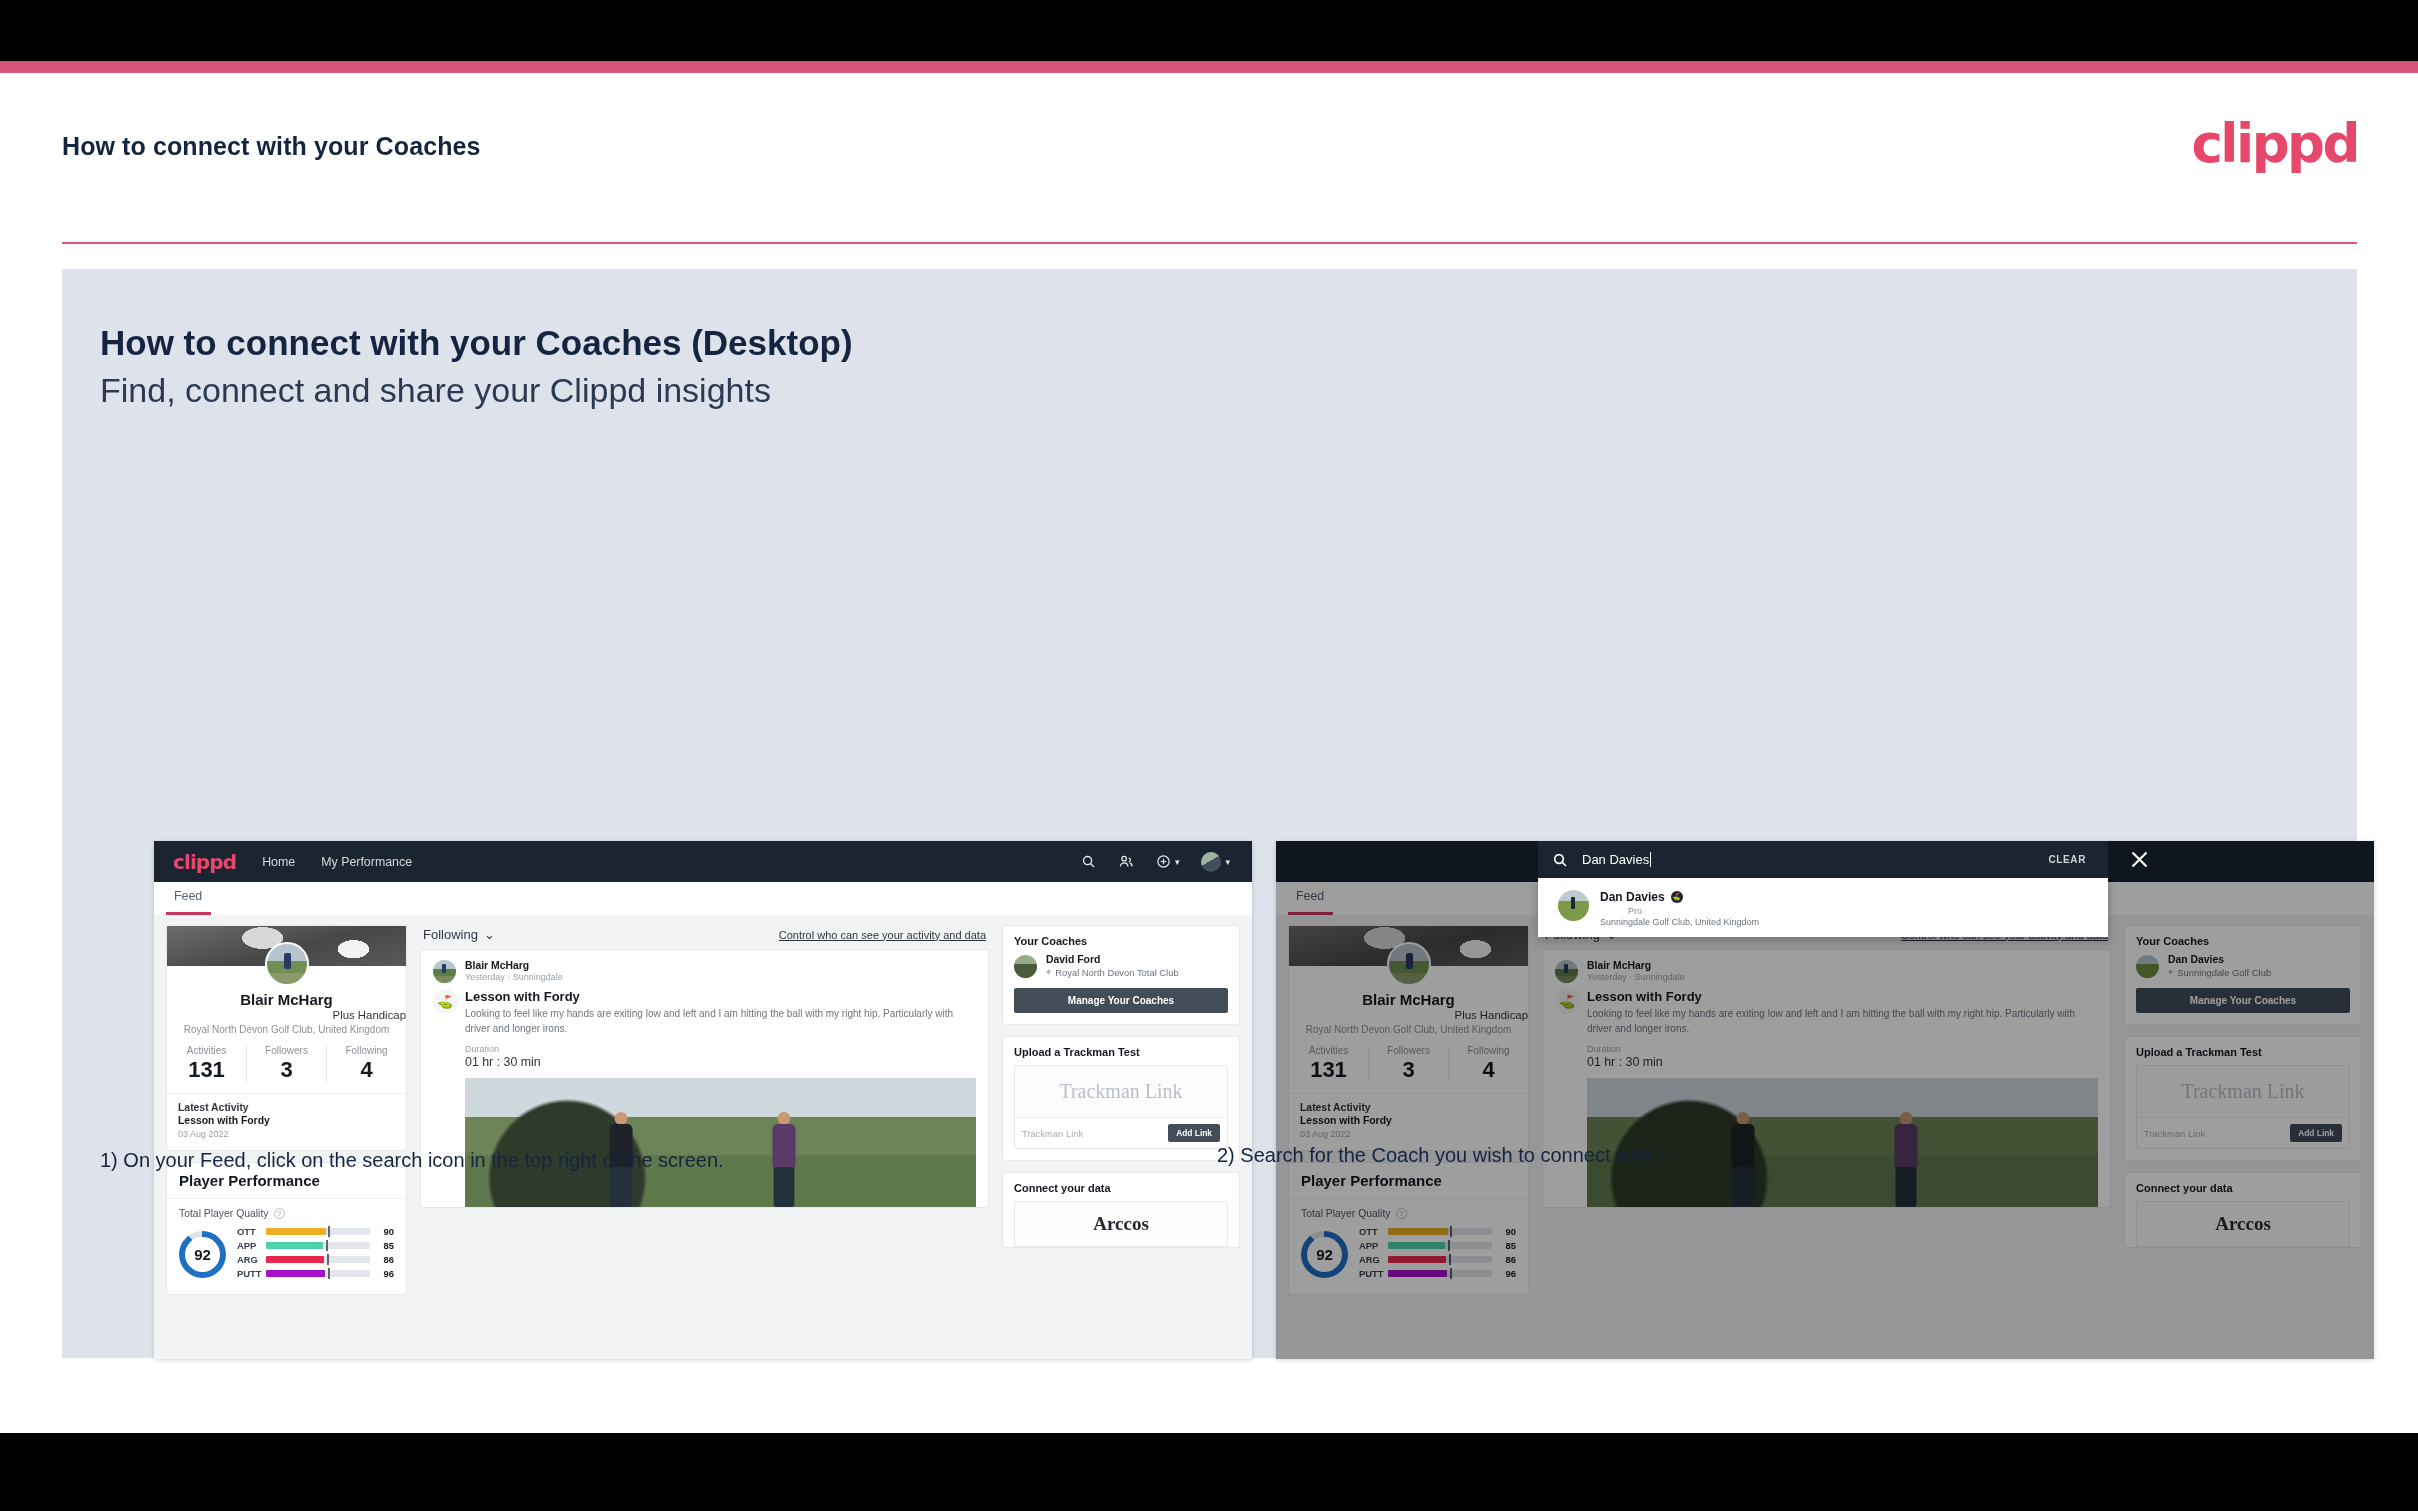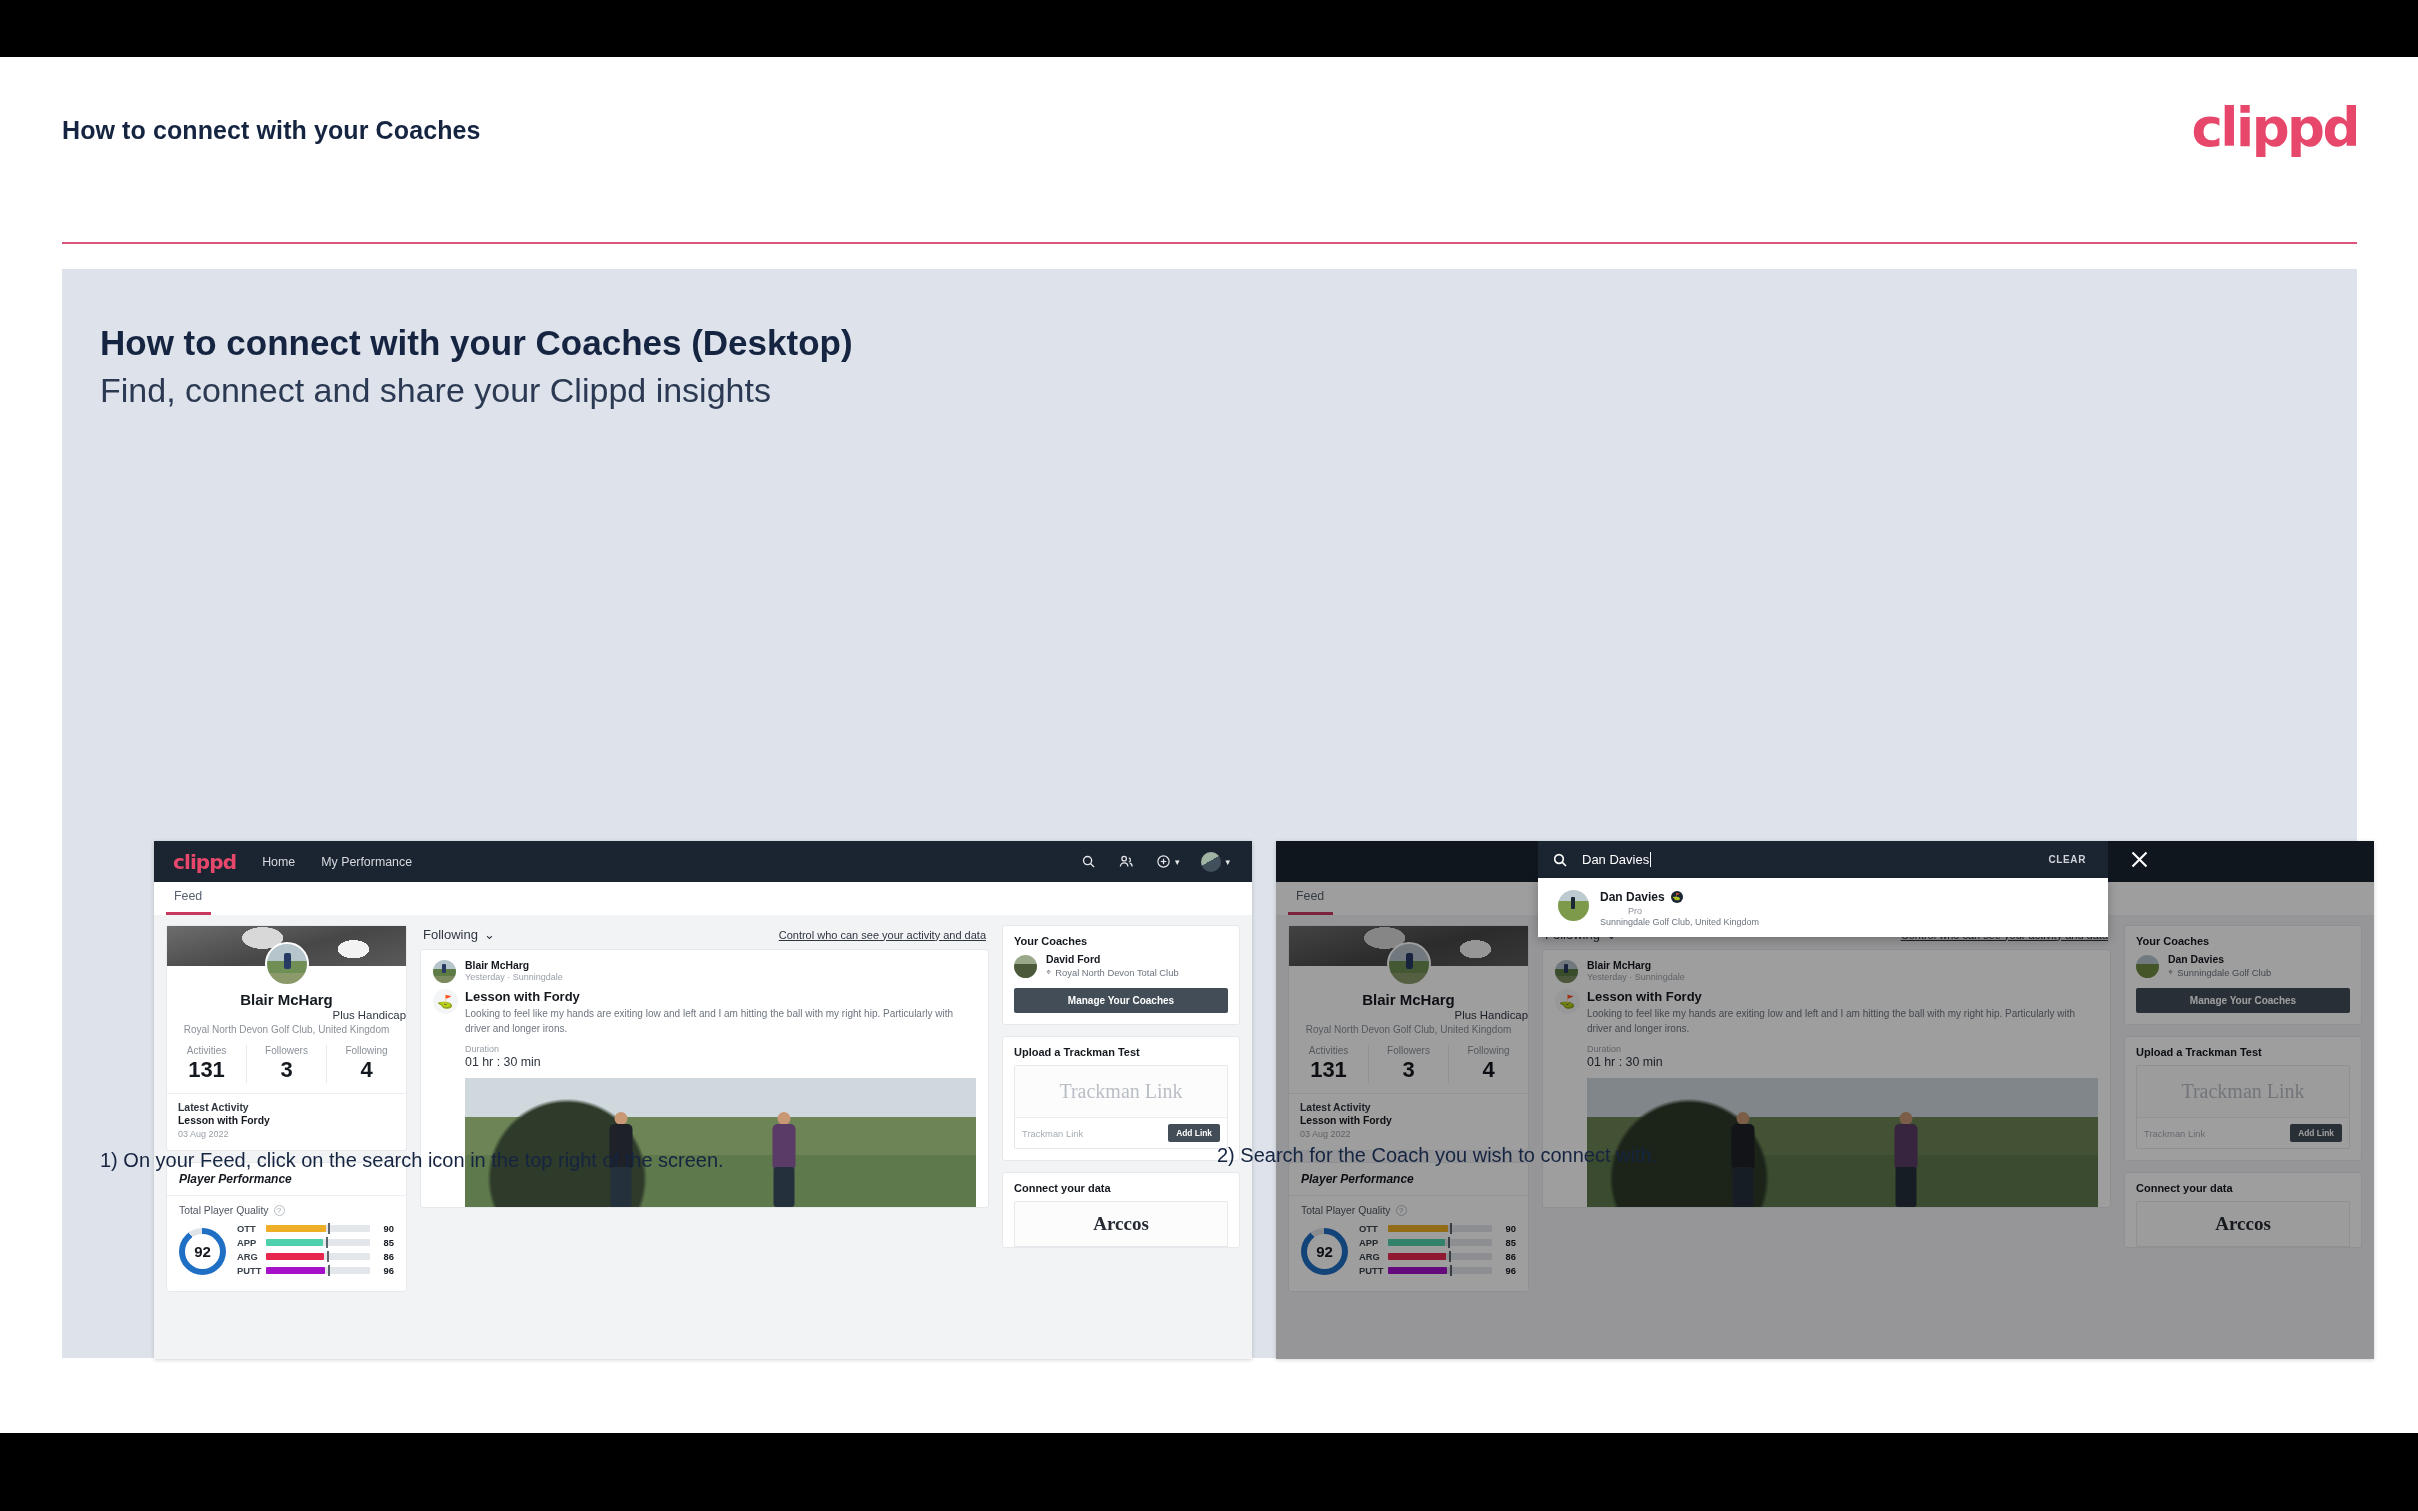--- a/index.html
+++ b/index.html
@@ -10,21 +10,21 @@
     overflow: hidden;
   }
   .slide { position: relative; width: 2419px; height: 1512px; background:#fff; }
 
   
   .topbar-black { position:absolute; left:0; top:0; width:100%; height:61px; background:#000; }
   .topbar-pink  { position:absolute; left:0; top:61px; width:100%; height:12px; background:#d9557a; }
   .bottombar-black { position:absolute; left:0; bottom:0; width:100%; height:79px; background:#000; }
 
   
-  .hdr { position:absolute; left:0; top:57px; width:100%; height:168px; background:#fff; }
+  .hdr { position:absolute; left:0; top:73px; width:100%; height:168px; background:#fff; }
   .hdr-title {
     position:absolute; left:62px; top:59px;
     font-size:25px; font-weight:700; color:#152440; letter-spacing:0.1px;
   }
   .hdr-logo {
     position:absolute; right:61px; top:40px;
     font-size:53px; font-weight:800; color:#e8476c;
     letter-spacing:-2.5px; font-family:"DejaVu Sans", sans-serif;
   }
   .hdr-rule { position:absolute; left:62px; right:62px; top:242px; height:2px; background:#d9557a; }
@@ -99,22 +99,22 @@
   .pstat { flex:1; text-align:center; border-right:1px solid #e8eaed; }
   .pstat:last-child{ border-right:none; }
   .pstat .lbl { font-size:10px; color:#8a9099; }
   .pstat .val { font-size:22px; font-weight:600; color:#14181f; margin-top:1px; }
   .prof-latest { border-top:1px solid #eceef1; padding:8px 11px 11px; }
   .prof-latest .l1 { font-size:10.4px; font-weight:700; color:#2f3640; }
   .prof-latest .l2 { font-size:10.4px; font-weight:700; color:#14181f; margin-top:2px; }
   .prof-latest .l3 { font-size:9px; color:#9aa0a8; margin-top:3px; }
 
   
-  .pp-head { padding:9px 12px; font-size:12px; font-weight:700; color:#14181f;
-             border-bottom:1px solid #eceef1;font-style:italic; }
+  .pp-head { padding:9px 12px; font-size:15px; font-weight:700; color:#14181f;
+             border-bottom:1px solid #eceef1; }
   .pp-body { padding:9px 12px 12px; }
   .pp-tpq  { font-size:10.4px; color:#4d5560; display:flex; align-items:center; gap:5px; }
   .pp-q    { width:11px;height:11px;border-radius:50%;border:1px solid #b9bfc7;
              font-size:8px;color:#9aa0a8;display:flex;align-items:center;justify-content:center; }
   .pp-row  { display:flex; align-items:center; margin-top:7px; }
   .ring { width:47px;height:47px;border-radius:50%;
      background:conic-gradient(#1f6fc4 0 90%, #dfe3e8 90% 100%);
      display:flex;align-items:center;justify-content:center; margin-right:11px; flex:0 0 47px;}
   .ring-in { width:35px;height:35px;border-radius:50%;background:#fff;
      display:flex;align-items:center;justify-content:center;

